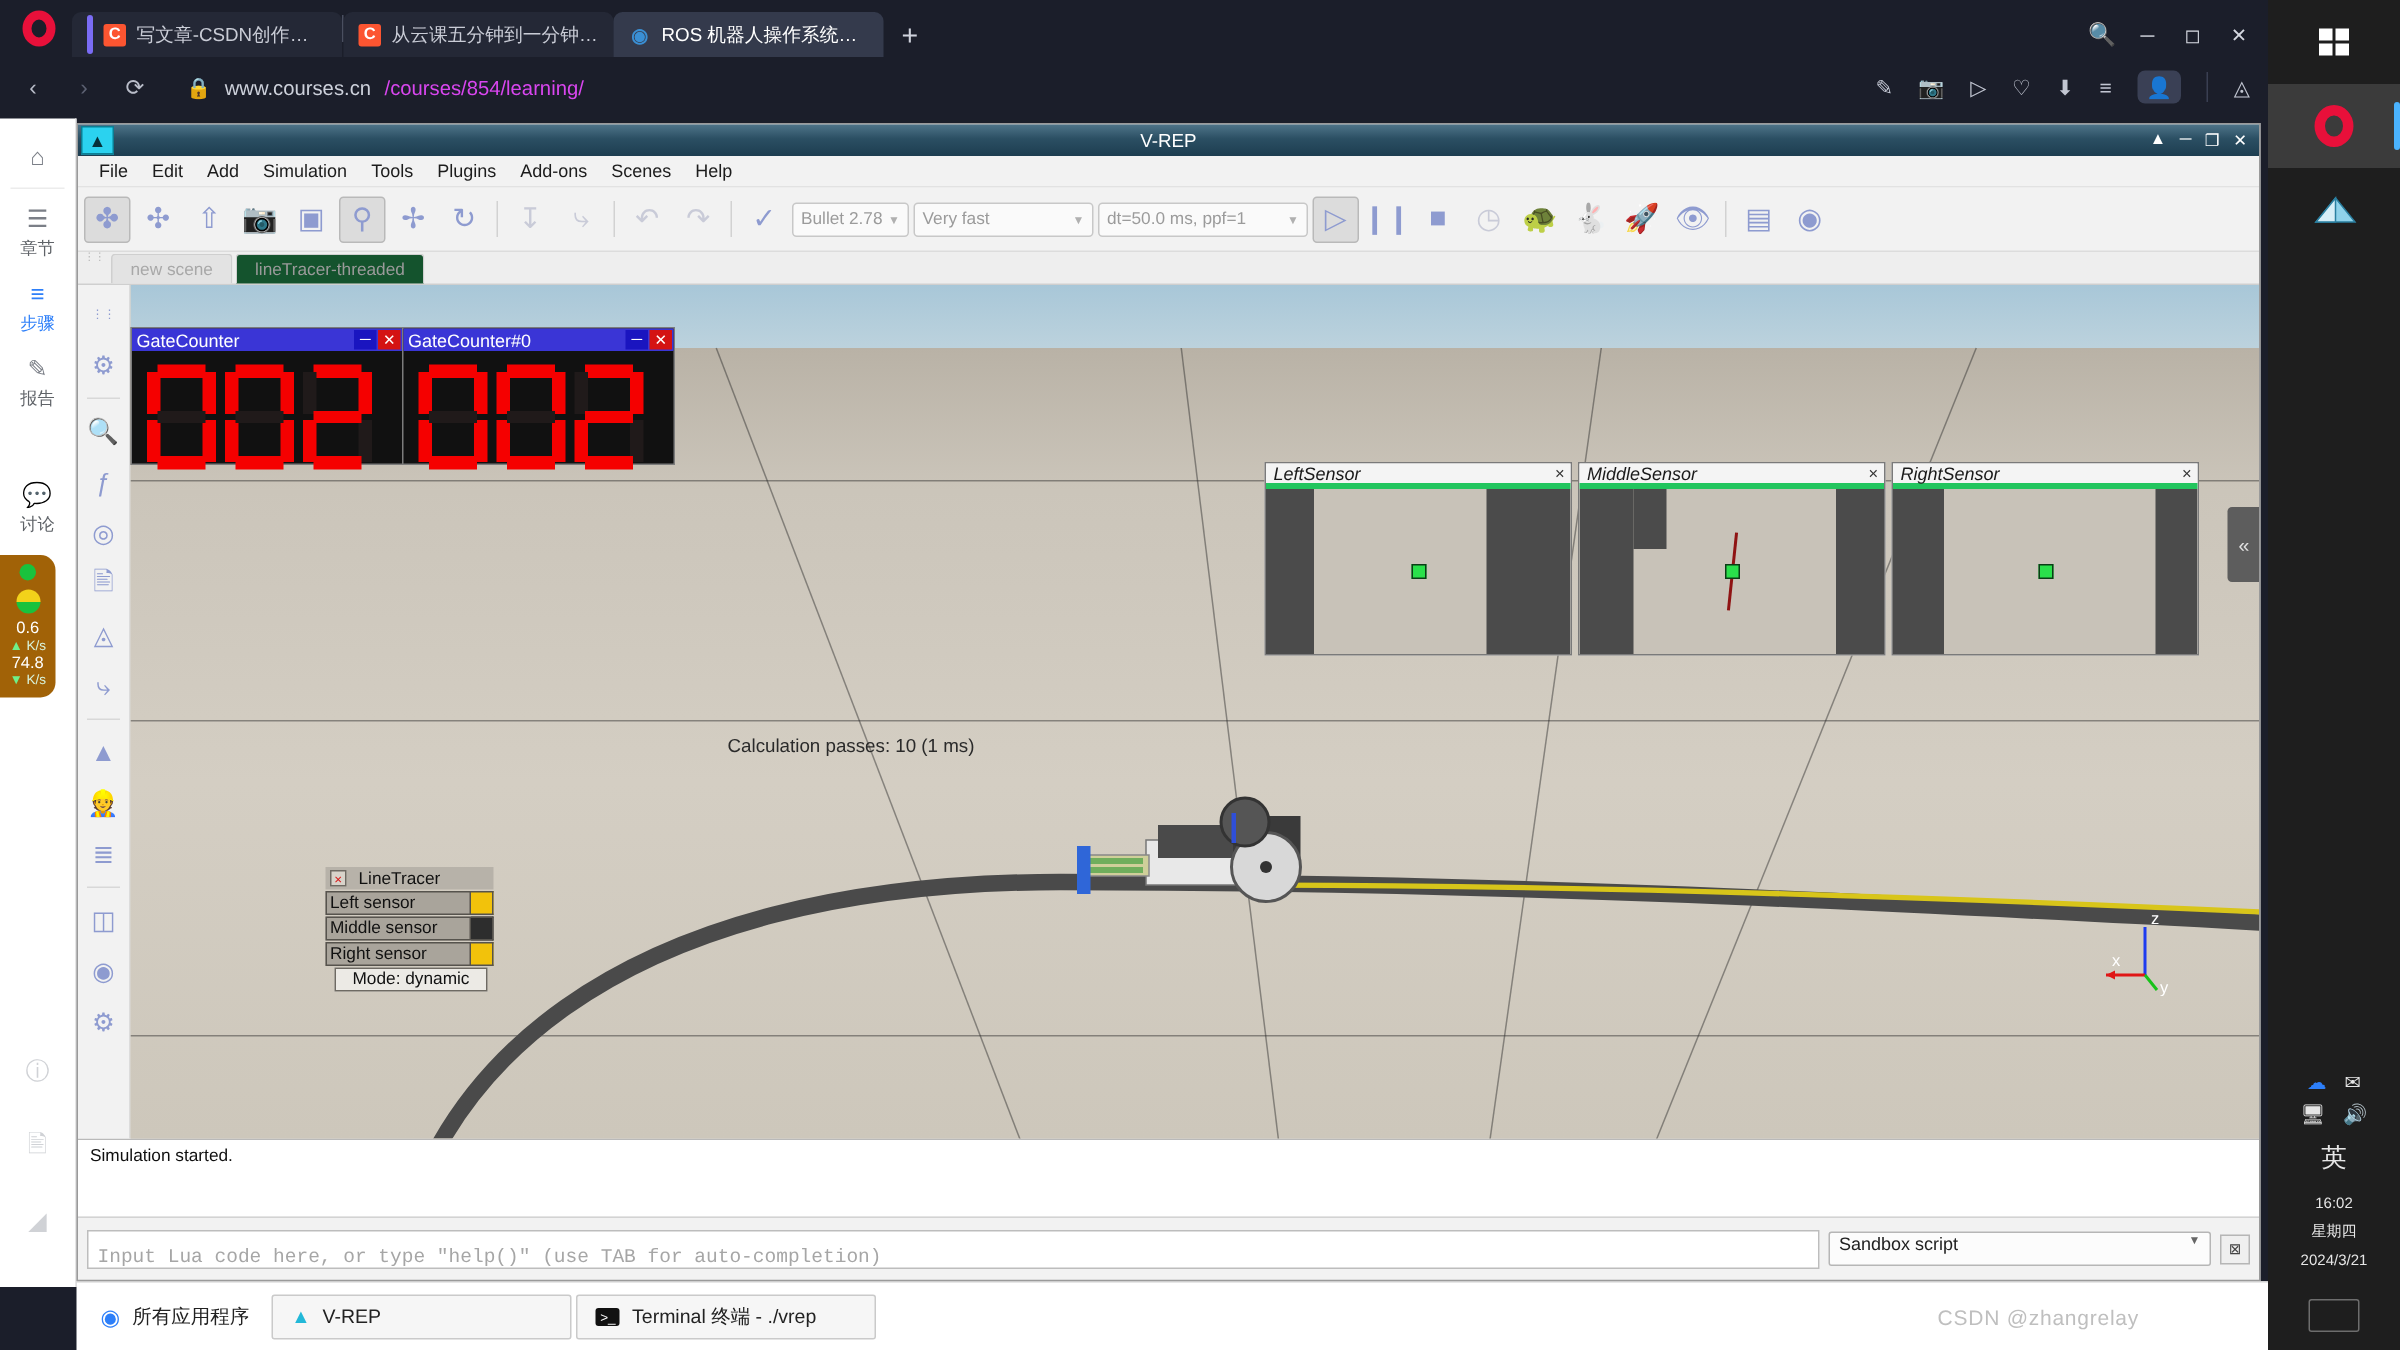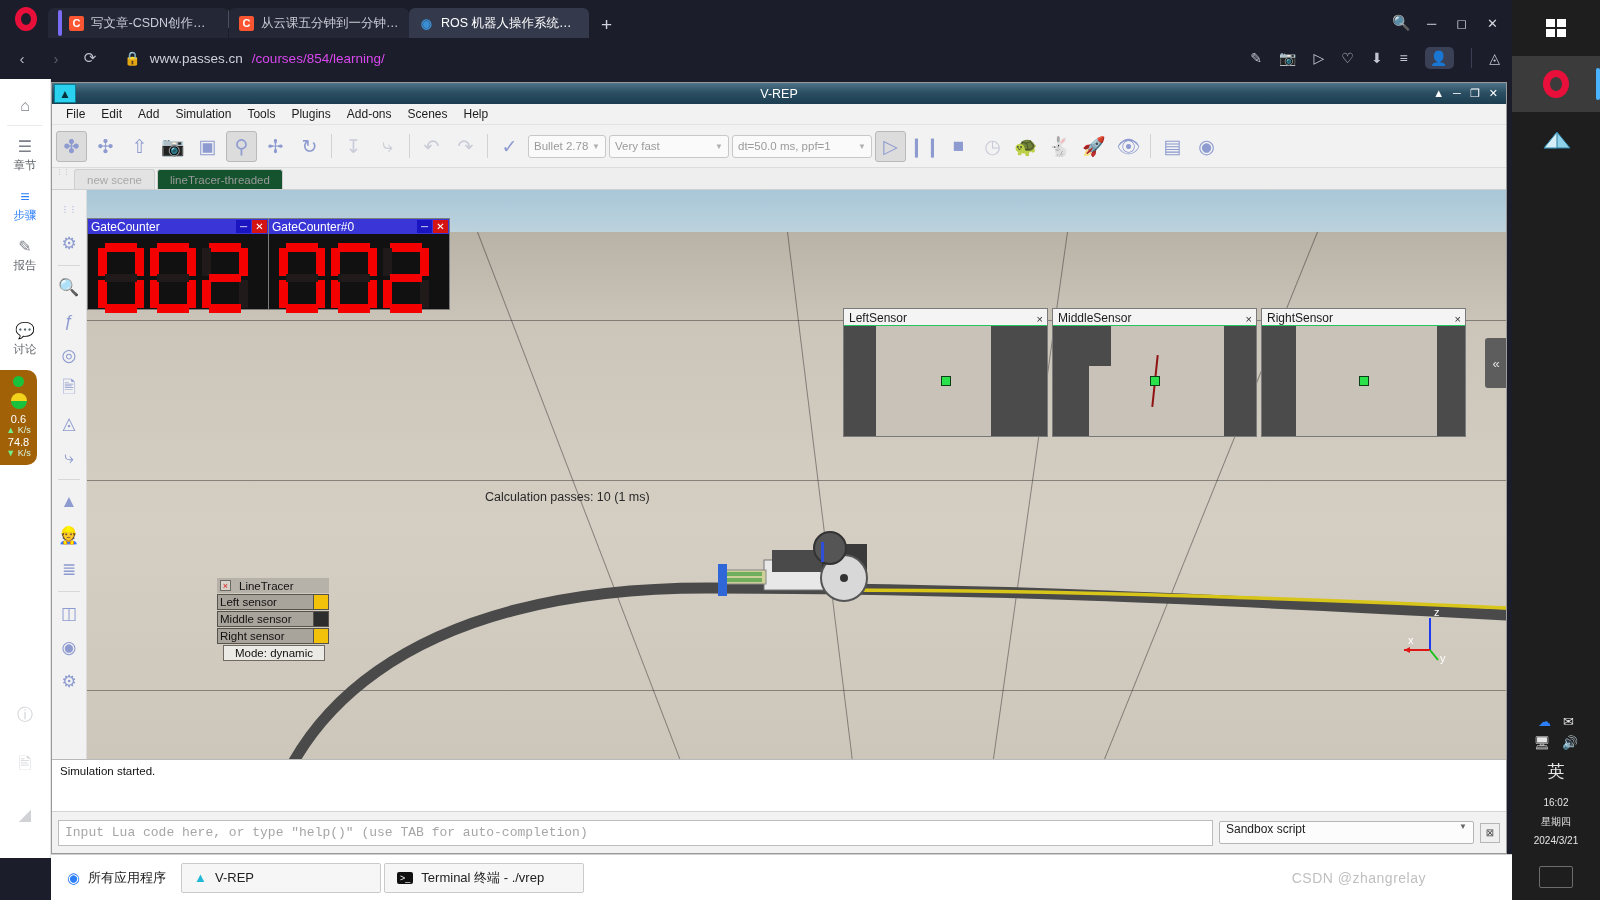--- a/index.html
+++ b/index.html
@@ -123,22 +123,22 @@
   .sC { right:0; top:37px; width:9px; height:28px; }
   .sD { left:7px; bottom:0; width:32px; height:9px; }
   .sE { left:0; top:37px; width:9px; height:28px; }
   .sF { left:0; top:5px; width:9px; height:28px; }
   .sG { left:7px; top:31px; width:32px; height:8px; }
   .calcpasses { position:absolute; left:398px; top:300px; font-size:12.5px; color:#2a2a2a; }
 
   
   .sensors { position:absolute; left:756px; top:118px; display:flex; gap:4px; }
   .sw { width:205px; border:1px solid #7a7a7a; background:#f4f4f4; }
-  .sw-bar { height:17px; display:flex; align-items:flex-end; font-size:12px; color:#1a1a1a; padding-left:5px;
-    background:#f4f4f4; border-bottom:1px solid #22c55e; }
+  .sw-bar { height:17px; display:flex; align-items:center; font-size:12px; color:#1a1a1a; padding-left:5px;
+    background:#f4f4f4; border-bottom:4px solid #22c55e;font-style:italic; }
   .sw-bar .x { margin-left:auto; padding-right:4px; font-size:11px; color:#333; }
   .sw-view { height:110px; position:relative; background:#c8c2b8; overflow:hidden; }
   .sw-view .wall { position:absolute; top:0; bottom:0; background:#4b4b4b; }
   .sw-view .dot { position:absolute; width:10px; height:10px; background:#2ae04b; border:1px solid #0b3d16;
     left:50%; top:50%; transform:translate(-50%,-50%); }
   .sw-view .line { position:absolute; width:2px; height:52px; background:#8f1313; left:50%; top:50%;
     transform:translate(-50%,-50%) rotate(6deg); }
 
   
   .lt { position:absolute; left:130px; top:388px; width:112px; font-size:11.5px; color:#111; }
@@ -153,21 +153,21 @@
 
   
   .collapse { position:absolute; right:-1px; top:148px; width:22px; height:50px; background:#5d5d5d;
     color:#e0e0e0; display:flex; align-items:center; justify-content:center; font-size:13px; border-radius:3px 0 0 3px; }
 
   
   .console { height:52px; background:#fff; border-top:1px solid #b9b9b9; padding:4px 8px;
     font-size:11.5px; color:#101010; line-height:15px; }
   .cmdrow { height:42px; background:#f2f2f2; display:flex; align-items:center; gap:6px; padding:0 6px;
     border-top:1px solid #d3d3d3; }
-  .cmdin { flex:1; height:26px; background:#fff; border:1px solid #bdbdbd; display:flex; align-items:center;
+  .cmdin { flex:1; height:26px; background:#fff; border:1px solid #bdbdbd; display:flex; align-items:flex-end;
     padding:0 6px; font-family:"Liberation Mono", monospace; font-size:13px; color:#a6a6a6; }
   .cmdsel { width:255px; height:23px; background:#fcfcfc; border:1px solid #b6b6b6; border-radius:2px;
     display:flex; align-items:flex-start; padding:0 6px; font-size:12px; color:#222; }
   .cmdsel .ar { margin-left:auto; font-size:8px; color:#666; }
   .cmdbtn { width:20px; height:20px; border:1px solid #b6b6b6; background:#efefef; display:flex;
     align-items:center; justify-content:center; font-size:10px; color:#444; }
 
   
   .ltask { position:absolute; left:51px; bottom:0; width:1461px; height:46px; background:#fff;
     border-top:1px solid #cfcfcf; display:flex; align-items:center; gap:3px; padding:0 4px; }
@@ -226,21 +226,21 @@
         </div>
       </div>
     </div>
 
     <div class="navbar">
       <span class="navicon">‹</span>
       <span class="navicon dim">›</span>
       <span class="navicon">⟳</span>
       <div class="urlbox">
         <span>🔒</span>
-        <span>www.passes.cn</span>
+        <span>www.courses.cn</span>
           <span class="dim">/courses/854/learning/</span>
       </div>
       <div class="navright">
         <span>✎</span>
         <span>📷</span>
         <span>▷</span>
         <span>♡</span>
         <span>⬇</span>
         <span>≡</span>
         <span class="pill">👤</span>

